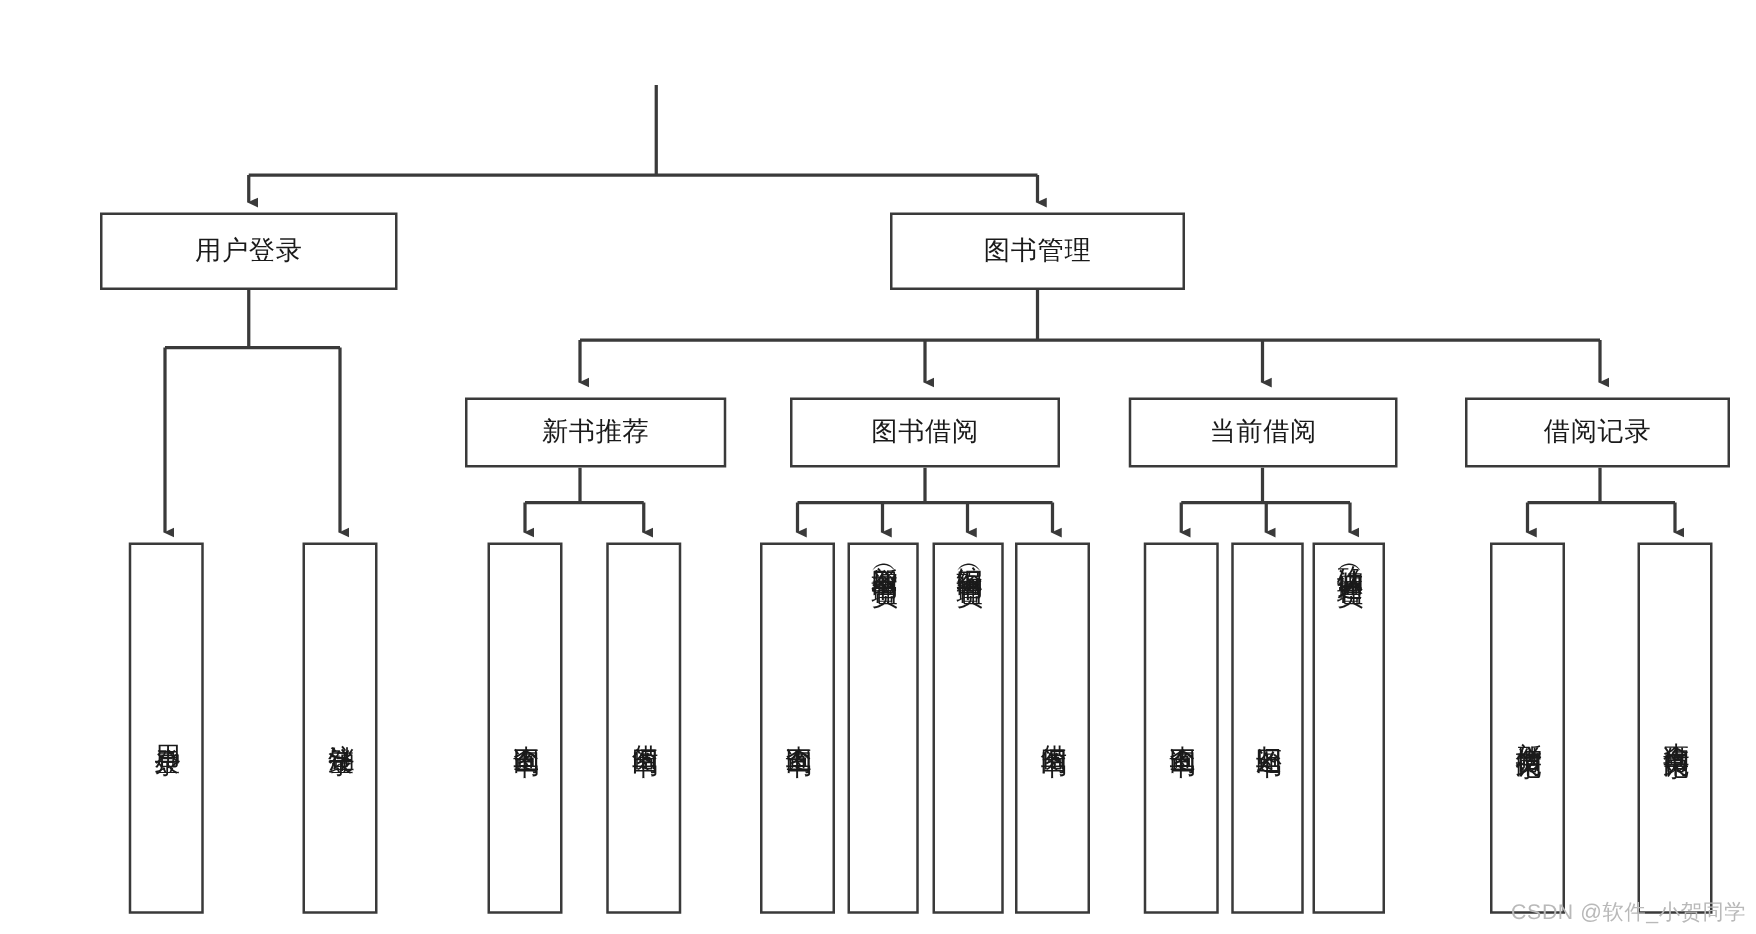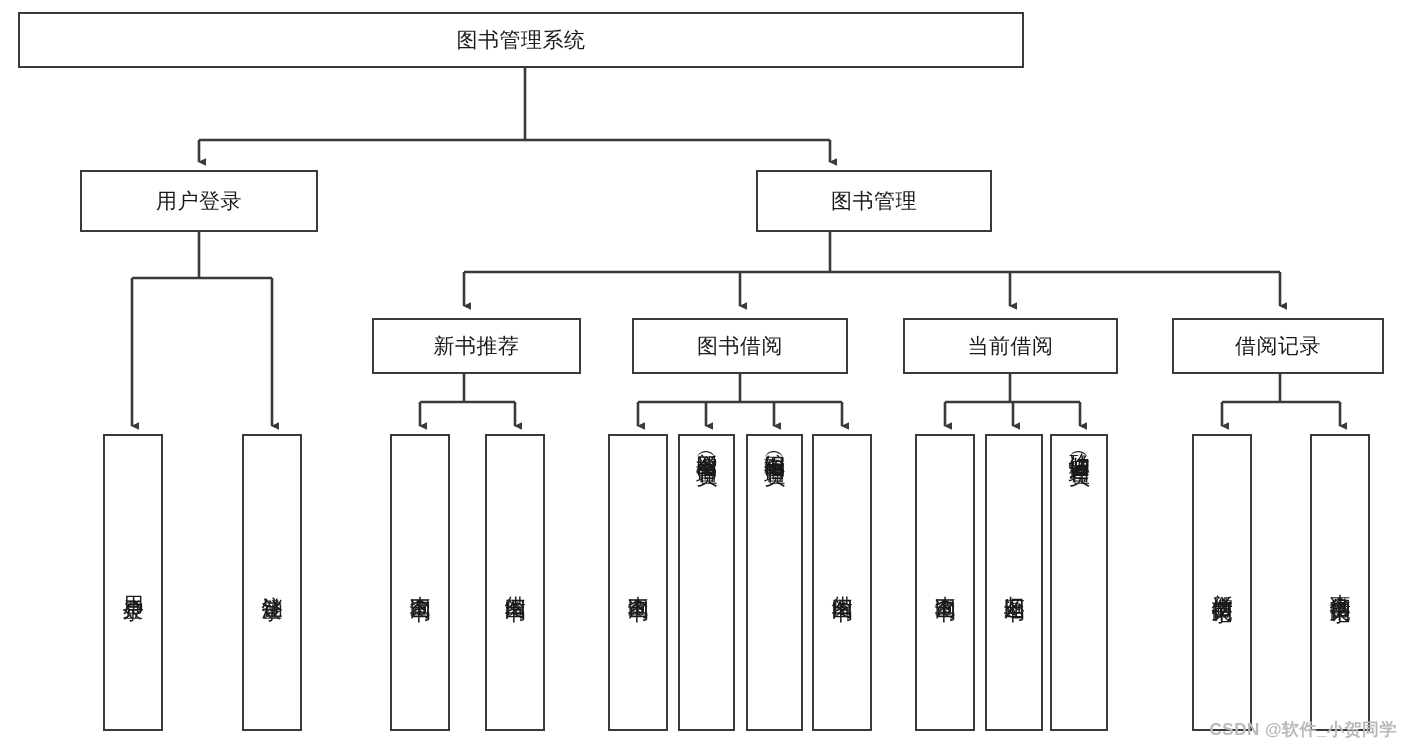--- a/index.html
+++ b/index.html
@@ -64,21 +64,20 @@
     align-items: center;
   }
   .watermark {
     position: absolute;
     right: 8px;
     bottom: 6px;
     font-size: 17px;
     color: #b9b9b9;
     white-space: nowrap;
     letter-spacing: 0.5px;
-    font-weight: bold;
   }
 </style>
 </head>
 <body>
 
 <div id="canvas">
 
   <svg class="edges" viewBox="0 0 1405 747">
     <defs>
       <marker id="arrow" markerWidth="9" markerHeight="9" refX="4.5" refY="7.4" orient="auto" markerUnits="userSpaceOnUse">
@@ -122,28 +121,25 @@
       <path d="M1013,402 L1013,426" marker-end="url(#arrow)"></path>
       <path d="M1080,402 L1080,426" marker-end="url(#arrow)"></path>
 
       <path d="M1280,374 L1280,402"></path>
       <path d="M1222,402 L1340,402"></path>
       <path d="M1222,402 L1222,426" marker-end="url(#arrow)"></path>
       <path d="M1340,402 L1340,426" marker-end="url(#arrow)"></path>
     </g>
   </svg>
 
-  <div class="node" style="left:18px; top:12px; width:1006px; height:56px;">
-    <span class="label">图书管理系统</span>
-  </div>
 
   <div class="node" style="left:80px; top:170px; width:238px; height:62px;">
     <span class="label">用户登录</span>
   </div>
-  <div class="node" style="left:712px; top:170px; width:236px; height:62px;margin-left:44px;">
+  <div class="node" style="left:712px; top:170px; width:236px; height:62px;">
     <span class="label">图书管理</span>
   </div>
 
   <div class="node" style="left:372px; top:318px; width:209px; height:56px;">
     <span class="label">新书推荐</span>
   </div>
   <div class="node" style="left:903px; top:318px; width:215px; height:56px;">
     <span class="label">当前借阅</span>
   </div>
   <div class="node" style="left:632px; top:318px; width:216px; height:56px;">

